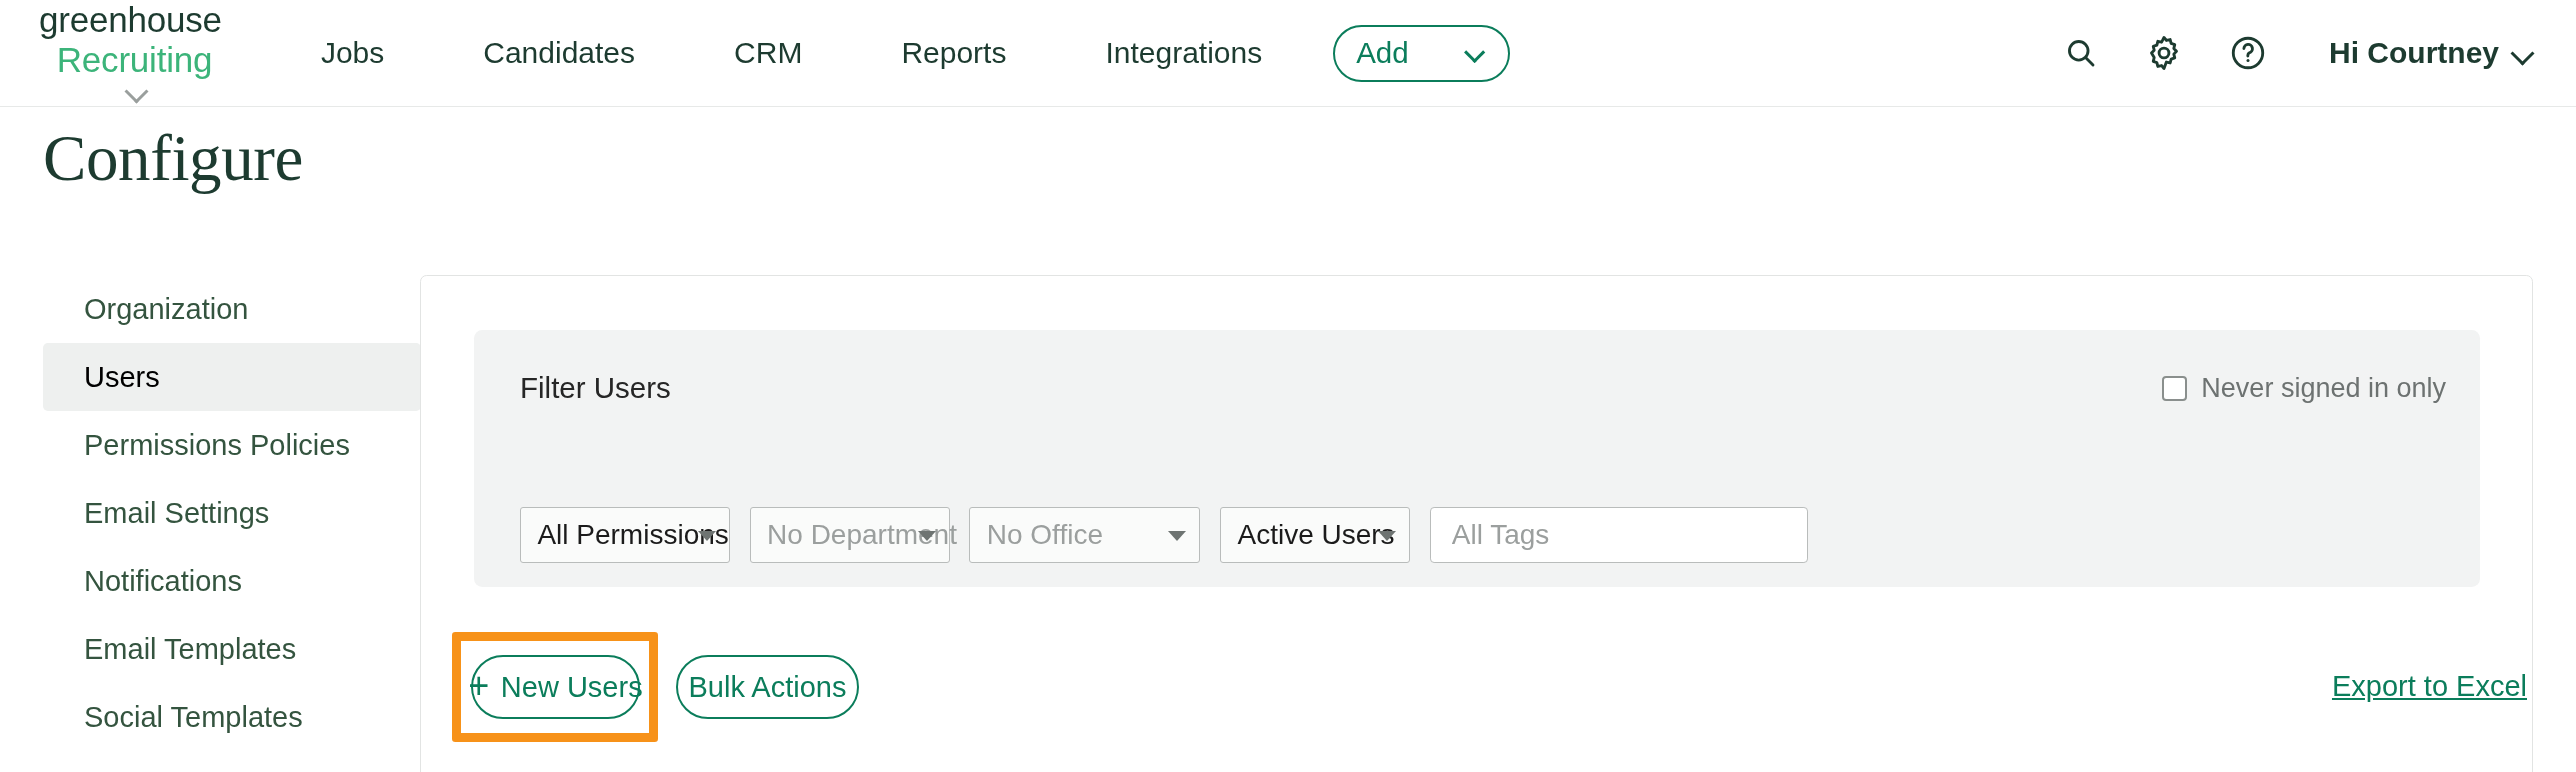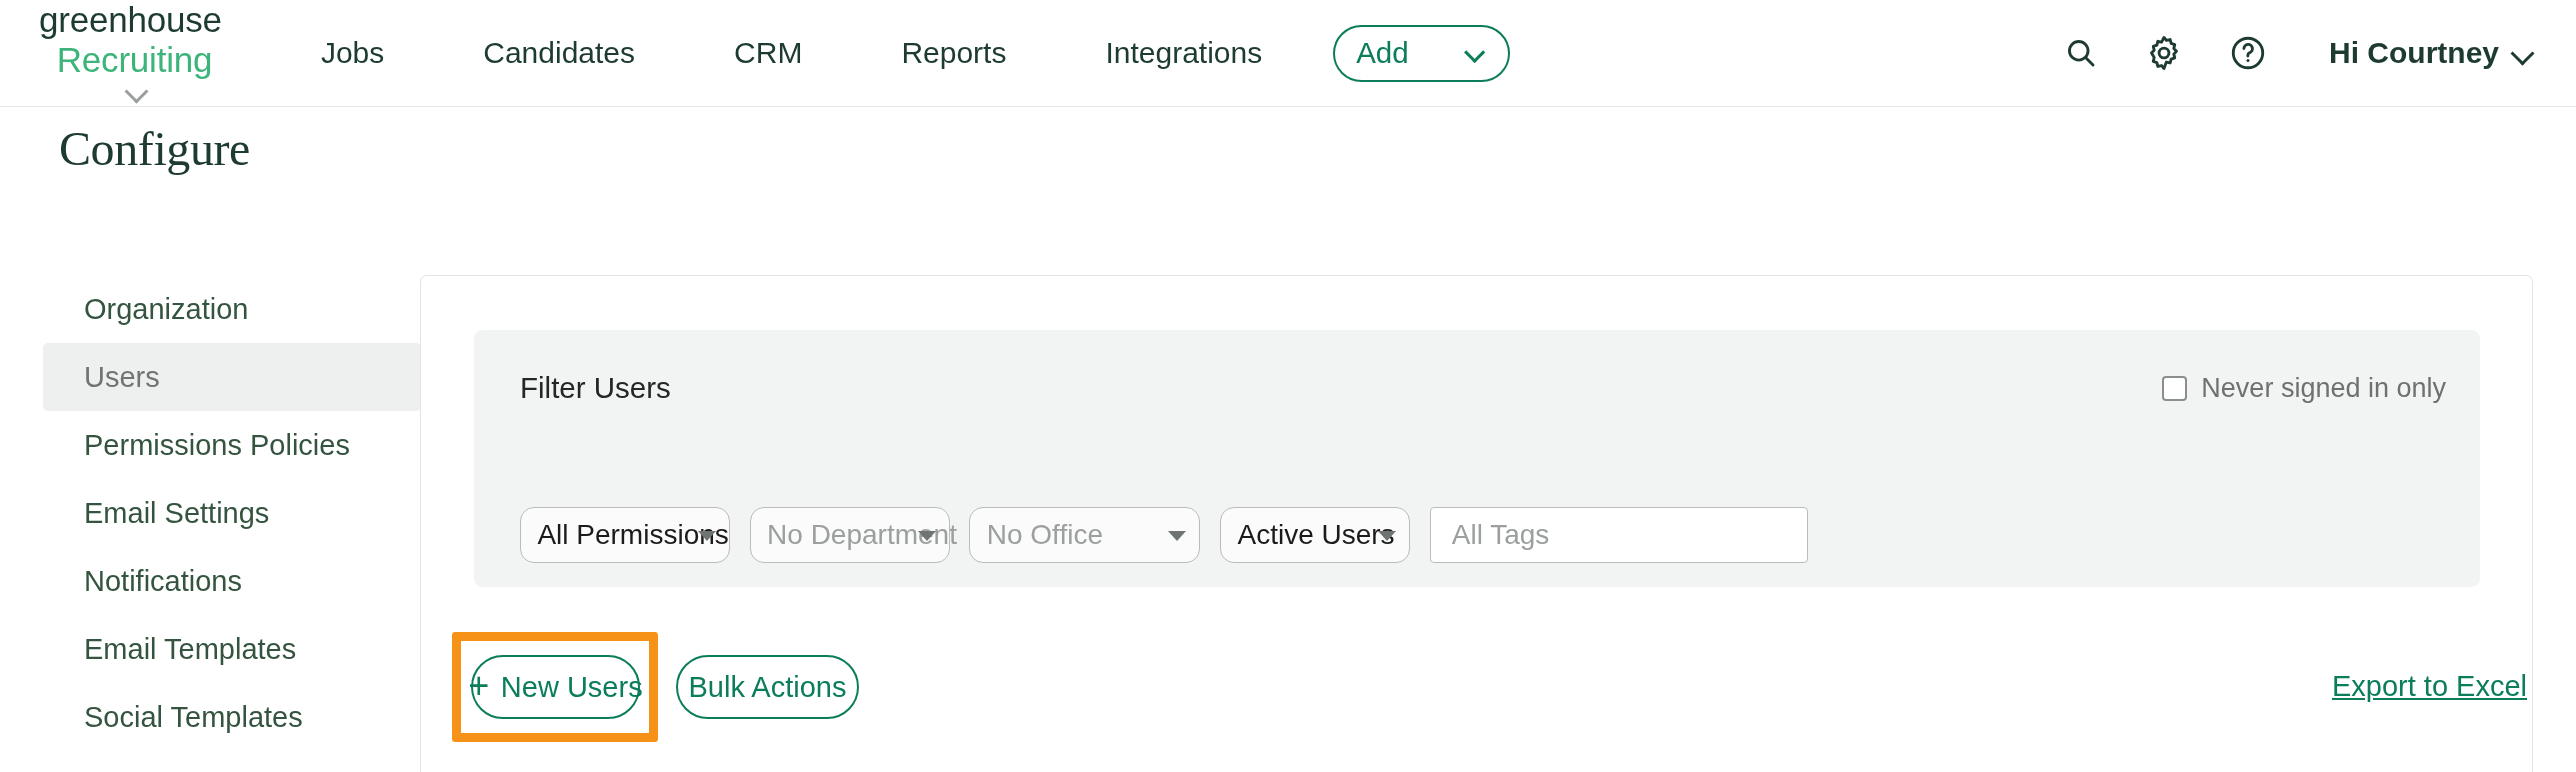--- a/index.html
+++ b/index.html
@@ -62,38 +62,38 @@
     display: flex; align-items: center; gap: 46px;
   }
   .icon-btn { cursor: pointer; display: flex; align-items: center; }
   .hi-user {
     display: flex; align-items: center; cursor: pointer;
     font-size: 30px; font-weight: bold; color: #1d3b30; margin-left: 16.4px;
   }
 
   
   .page-title {
-    position: absolute; left: 59px; top: 121px;
+    position: absolute; left: 43px; top: 121px;
     font-family: "Liberation Serif", serif;
-    font-size: 48px; color: #1d3b30; letter-spacing: -0.4px;
+    font-size: 65px; color: #1d3b30; letter-spacing: -0.4px;
   }
 
   
   .sidebar {
     position: absolute; left: 43px; top: 275px;
     width: 378px;
   }
   .side-item {
     height: 68px; display: flex; align-items: center;
     padding-left: 41px;
     font-size: 29px; color: #34543f;
     cursor: pointer; border-radius: 4.9px;
   }
   .side-item.active {
-    background: #eef0ef; color: #737373;
+    background: #eef0ef; color: #000000;
     width: 378px;
   }
 
   
   .card {
     position: absolute; left: 420px; top: 275px;
     width: 2113px; height: 573px;
     border: 1.6px solid #e2e4e3;
     border-radius: 6.6px;
     background: #ffffff;
@@ -128,21 +128,21 @@
     font-family: "Liberation Sans", sans-serif;
   }
   .search-input::placeholder { color: #6d7271; opacity: 1; }
 
   .filter-row {
     position: absolute; left: 46px; top: 177px;
     display: flex; align-items: center;
   }
   .fselect {
     position: relative; height: 56px;
-    border: 1.6px solid #b9bcbb; border-radius: 14px;
+    border: 1.6px solid #b9bcbb; border-radius: 3px;
     background: #fafbfa;
     display: flex; align-items: center;
     padding-left: 16.4px; padding-right: 43px;
     font-size: 28px; cursor: pointer;
     margin-right: 19.7px;
   }
   .fselect .val { white-space: nowrap; }
   .fselect .val.dark { color: #1b1b1b; }
   .fselect .val.muted { color: #9b9f9e; }
   .caret {

